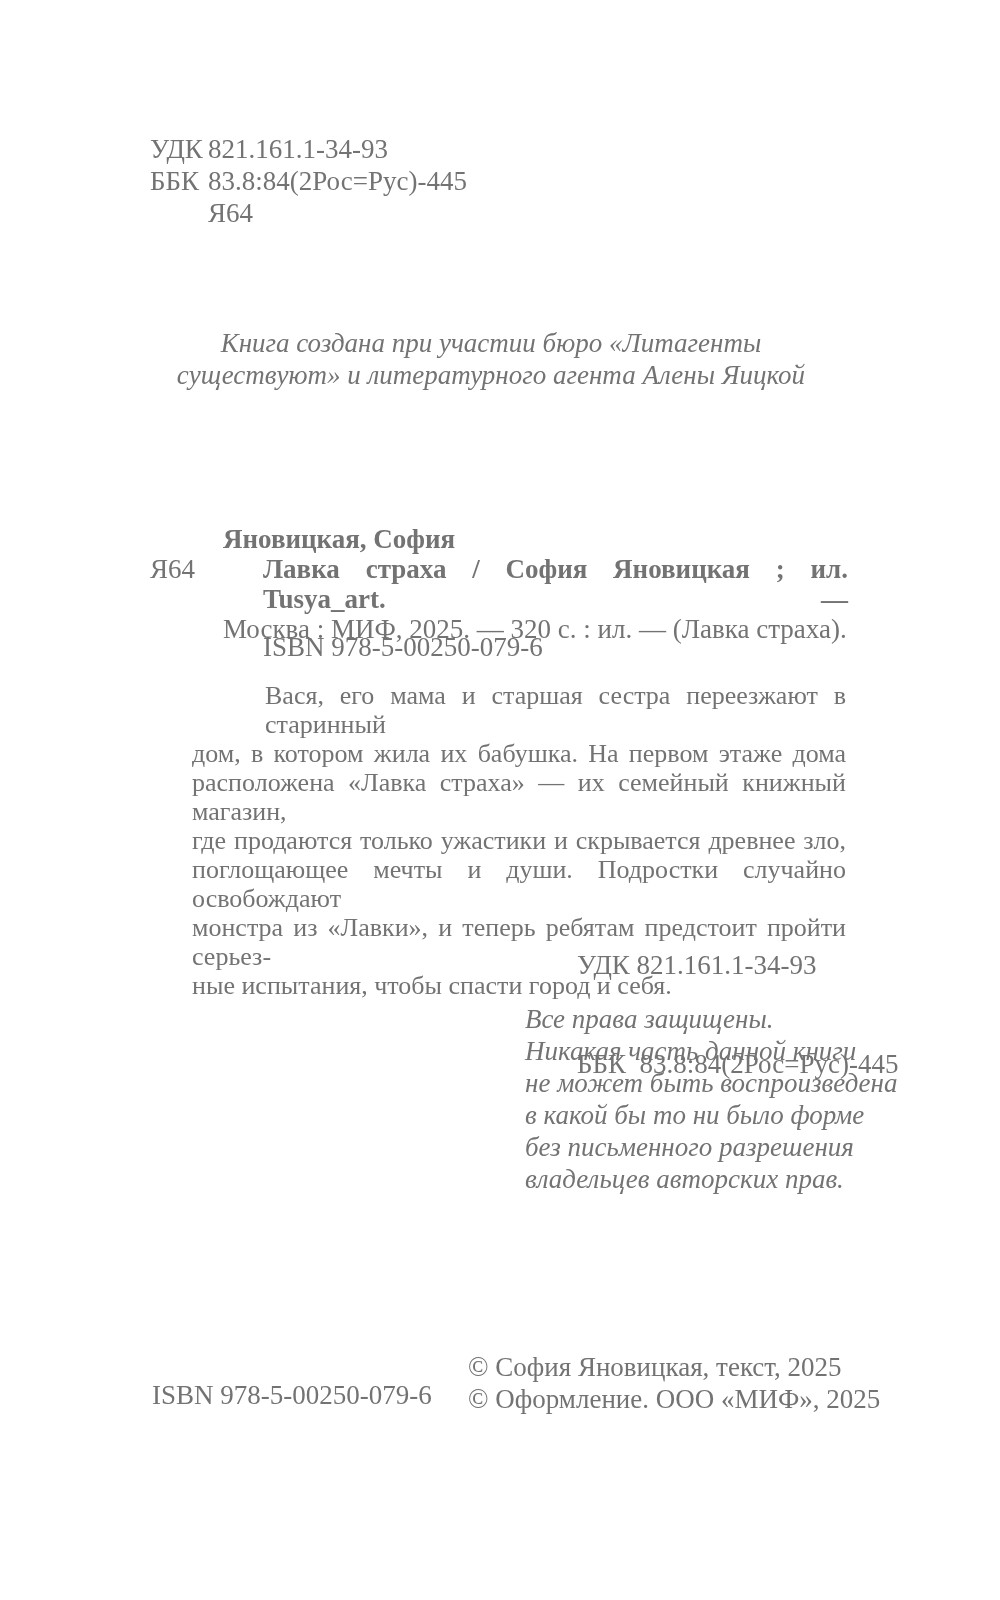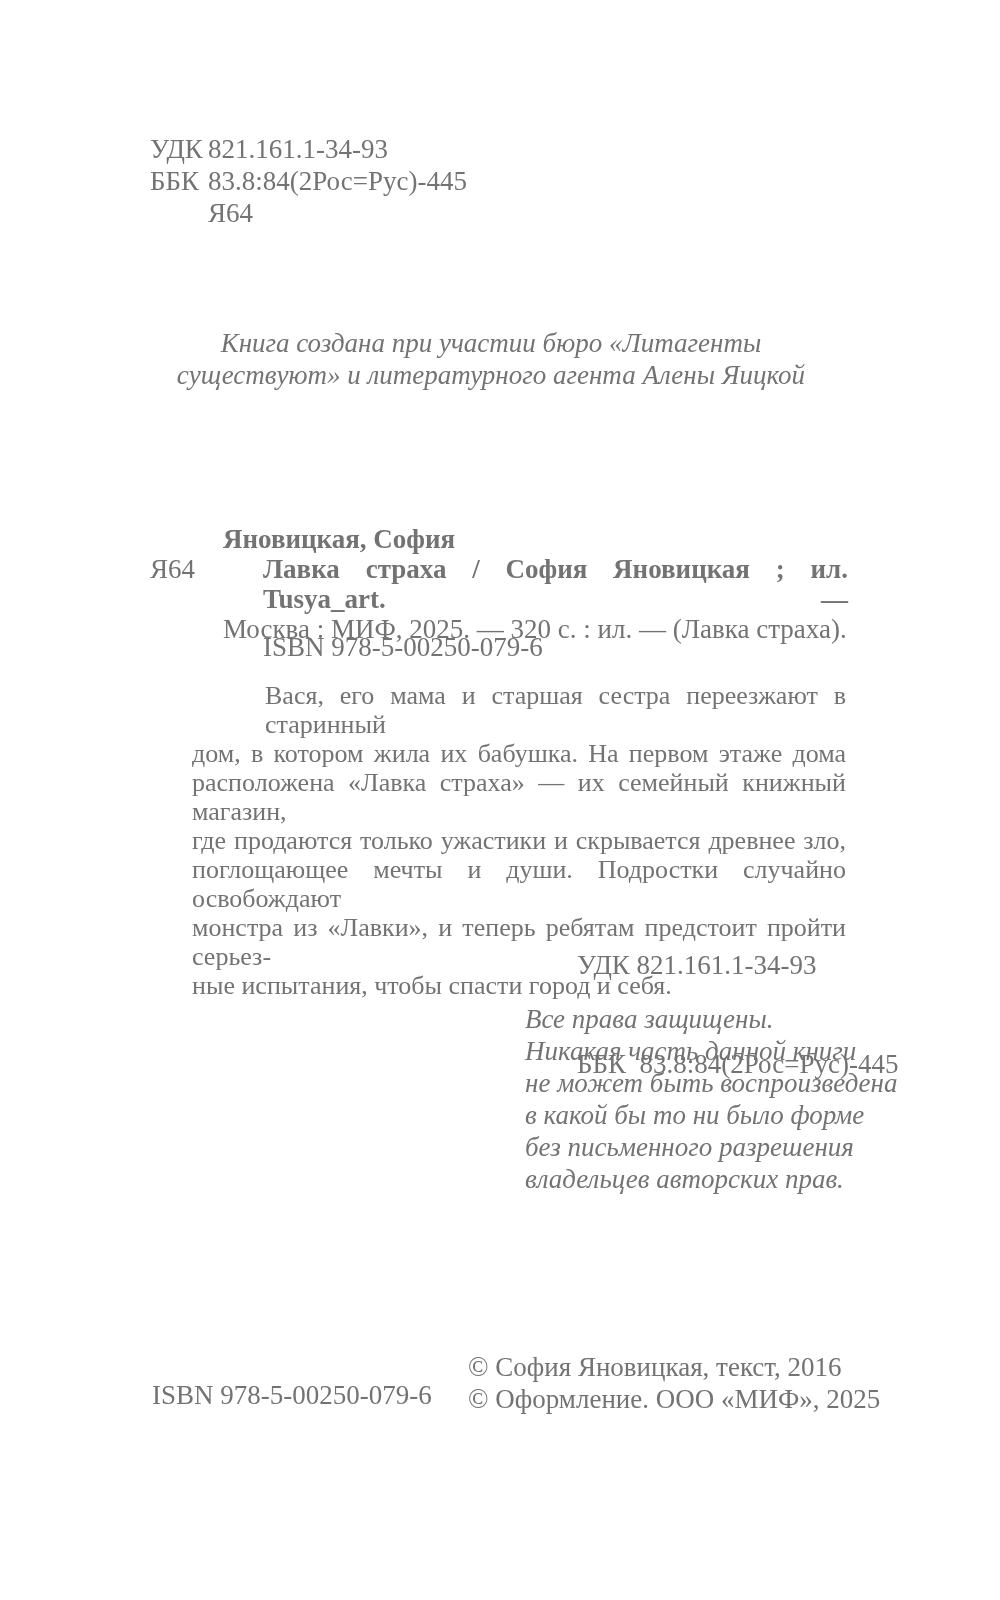--- a/index.html
+++ b/index.html
@@ -111,17 +111,17 @@
     <div>Все права защищены.</div>
     <div>Никакая часть данной книги</div>
     <div>не может быть воспроизведена</div>
     <div>в какой бы то ни было форме</div>
     <div>без письменного разрешения</div>
     <div>владельцев авторских прав.</div>
   </div>
 
   <div class="abs isbn-bottom">ISBN 978-5-00250-079-6</div>
   <div class="abs copyright-block">
-    <div>© София Яновицкая, текст, 2016</div>
+    <div>© София Яновицкая, текст, 2025</div>
     <div>© Оформление. ООО «МИФ», 2025</div>
   </div>
 
 </div>
 
 </body></html>

